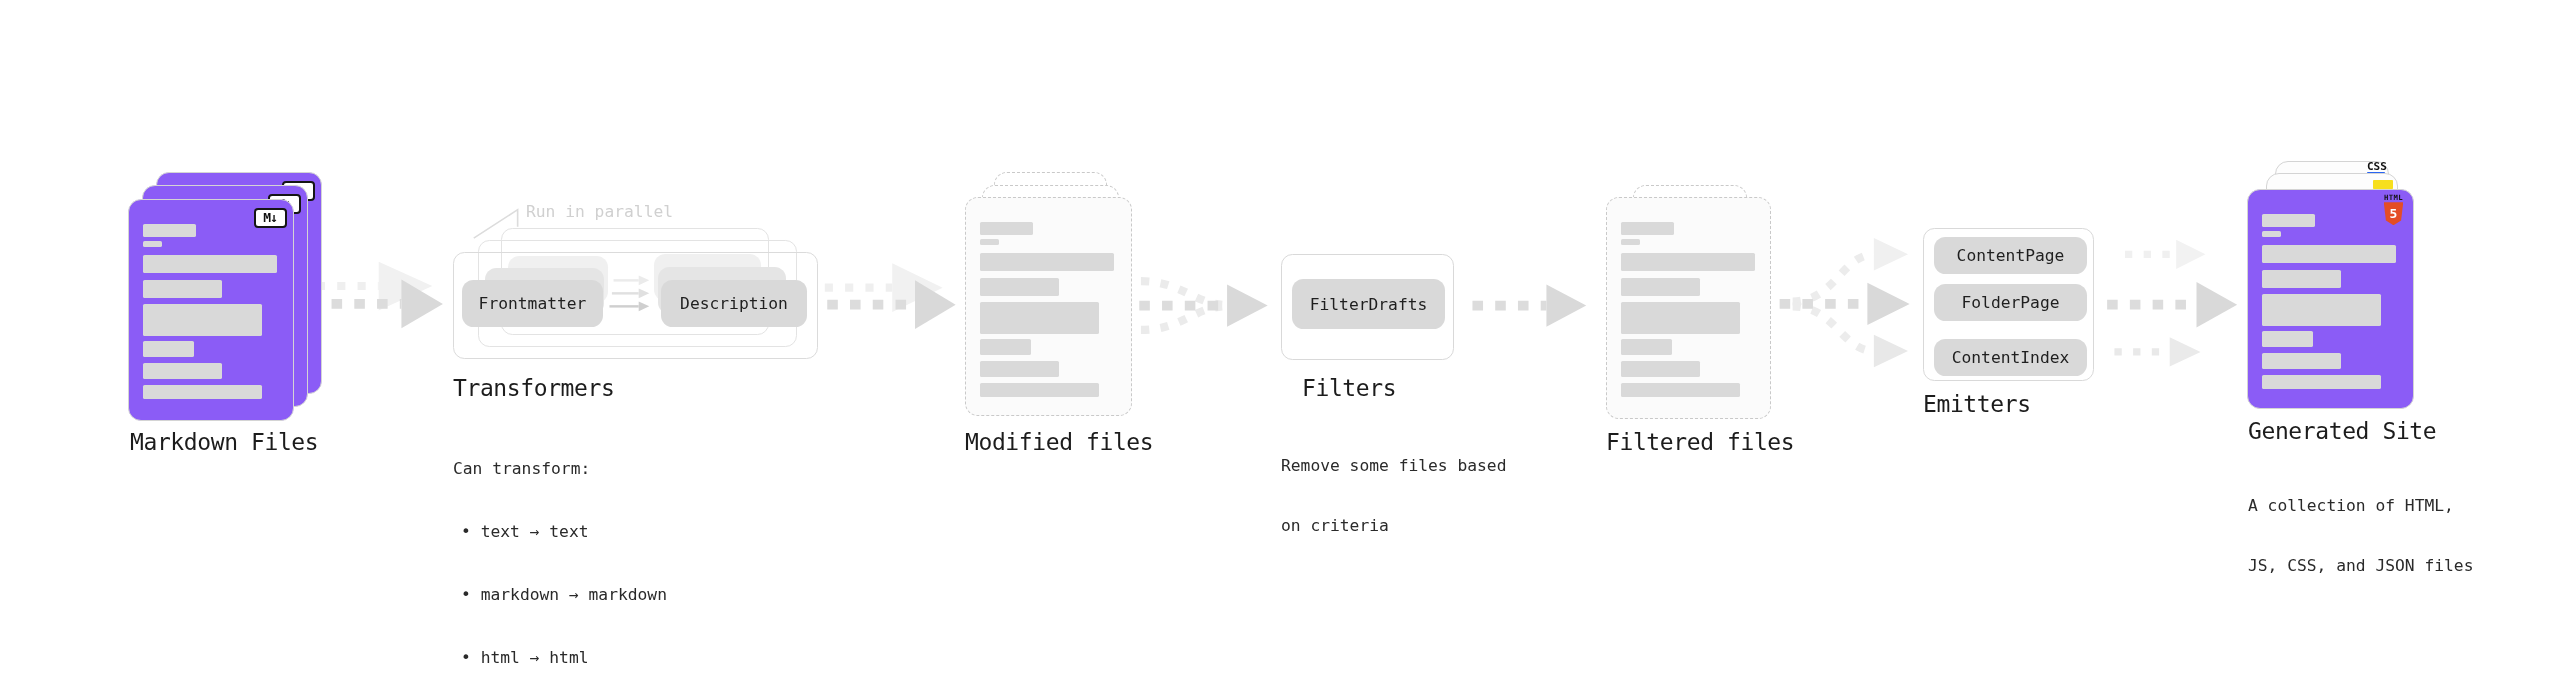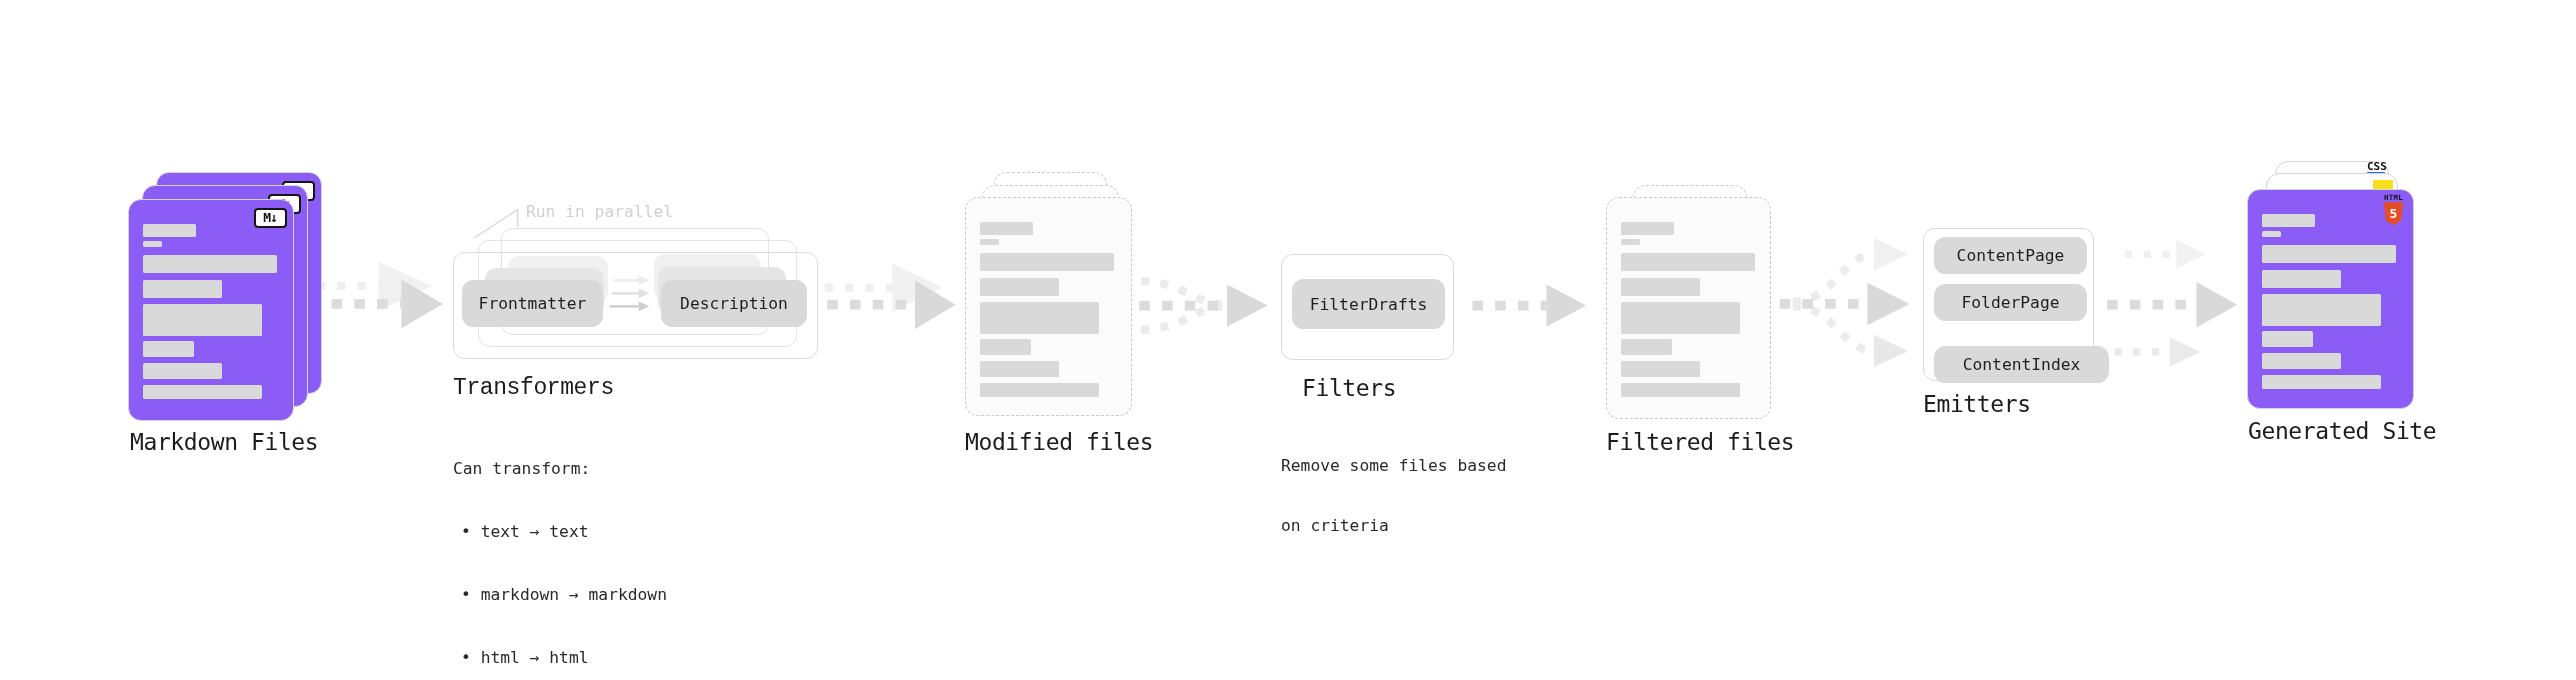--- a/index.html
+++ b/index.html
@@ -138,21 +138,21 @@
   <div class="gpill" style="left:508px;top:256px;width:100px;height:47px;background:#f0f0f0;"></div>
   <div class="gpill" style="left:485px;top:268px;width:119px;height:47px;background:#e5e5e5;"></div>
   <div class="pill" style="left:462px;top:280px;width:141px;height:47px;">Frontmatter</div>
 
   <div class="gpill" style="left:654px;top:254px;width:107px;height:47px;background:#f0f0f0;"></div>
   <div class="gpill" style="left:658px;top:267px;width:128px;height:47px;background:#e5e5e5;"></div>
   <div class="pill" style="left:661px;top:280px;width:146px;height:47px;">Description</div>
 
   <div class="annotation" style="left:526px;top:202px;">Run in parallel</div>
 
-  <div class="heading" style="left:453px;top:375px;font-family:Liberation Mono, monospace;">Transformers</div>
+  <div class="heading" style="left:453px;top:375px;">Transformers</div>
   <div class="desc desc--bullets" style="left:453px;top:416px;">
     <span>Can transform:</span>
     <span class="indent">• text → text</span>
     <span class="indent">• markdown → markdown</span>
     <span class="indent">• html → html</span>
   </div>
 
   <div class="dcard dcard--back" style="left:994px;top:172px;width:113px;height:98px;"></div>
   <div class="dcard dcard--back" style="left:982px;top:185px;width:137px;height:130px;"></div>
   <div class="dcard" style="left:965px;top:197px;width:167px;height:219px;">
@@ -184,21 +184,21 @@
       <div class="bar" style="top: 104px; width: 119px; height: 32px;"></div>
       <div class="bar" style="top: 141px; width: 51px; height: 16.3px;"></div>
       <div class="bar" style="top: 163px; width: 79px; height: 16.3px;"></div>
       <div class="bar" style="top: 185px; width: 119px; height: 14px;"></div>
     </div>
   <div class="heading" style="left:1606px;top:429px;">Filtered files</div>
 
   <div class="wbox" style="left:1923px;top:228px;width:171px;height:153px;"></div>
   <div class="pill" style="left:1934px;top:237px;width:153px;height:37px;">ContentPage</div>
   <div class="pill" style="left:1934px;top:284px;width:153px;height:37px;">FolderPage</div>
-  <div class="pill" style="left:1934px;top:346px;width:175px;height:37px;">ContentIndex</div>
+  <div class="pill" style="left:1934px;top:339px;width:153px;height:37px;">ContentIndex</div>
   <div class="heading" style="left:1923px;top:391px;">Emitters</div>
 
   <div class="card" style="left:2275px;top:161px;width:114px;height:122px;background:#fdfdfd;">
     <div class="css-badge" style="left:91px;top:2.4px;">
       <span class="w">CSS</span>
       <div class="b"></div>
     </div>
   </div>
   <div class="card" style="left:2266px;top:173px;width:132px;height:138px;background:#fdfdfd;">
     <div class="js-badge" style="left:106px;top:5.7px;width:19.5px;height:9px;"></div>
@@ -211,15 +211,19 @@
   <div class="bar" style="top: 24.4px; width: 53px; height: 12.2px;"></div>
       <div class="bar" style="top: 41px; width: 18.7px; height: 5.7px;"></div>
       <div class="bar" style="top: 55px; width: 134px; height: 18px;"></div>
       <div class="bar" style="top: 80px; width: 79px; height: 18px;"></div>
       <div class="bar" style="top: 104px; width: 119px; height: 32px;"></div>
       <div class="bar" style="top: 141px; width: 51px; height: 16.3px;"></div>
       <div class="bar" style="top: 163px; width: 79px; height: 16.3px;"></div>
       <div class="bar" style="top: 185px; width: 119px; height: 14px;"></div>
     </div>
   <div class="heading" style="left:2248px;top:418px;">Generated Site</div>
+  <div class="desc" style="left:2248px;top:455px;">
+    <span>A collection of HTML,</span>
+    <span>JS, CSS, and JSON files</span>
+  </div>
 
 </div>
 
 
 </body></html>

